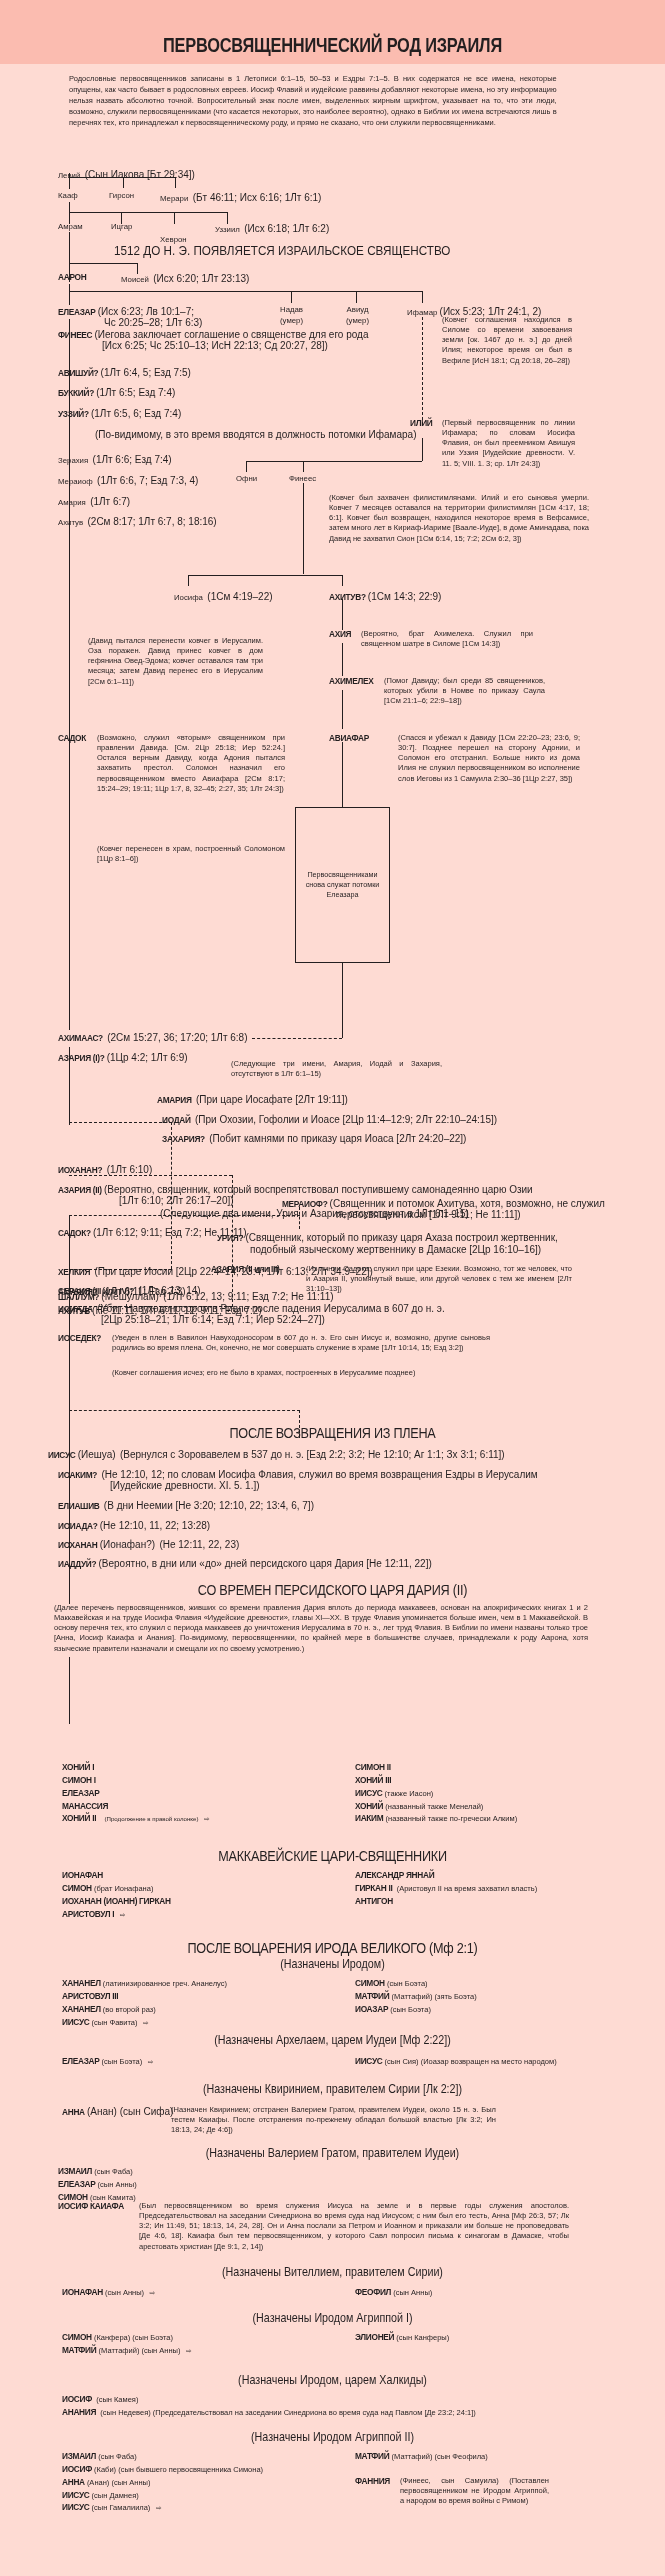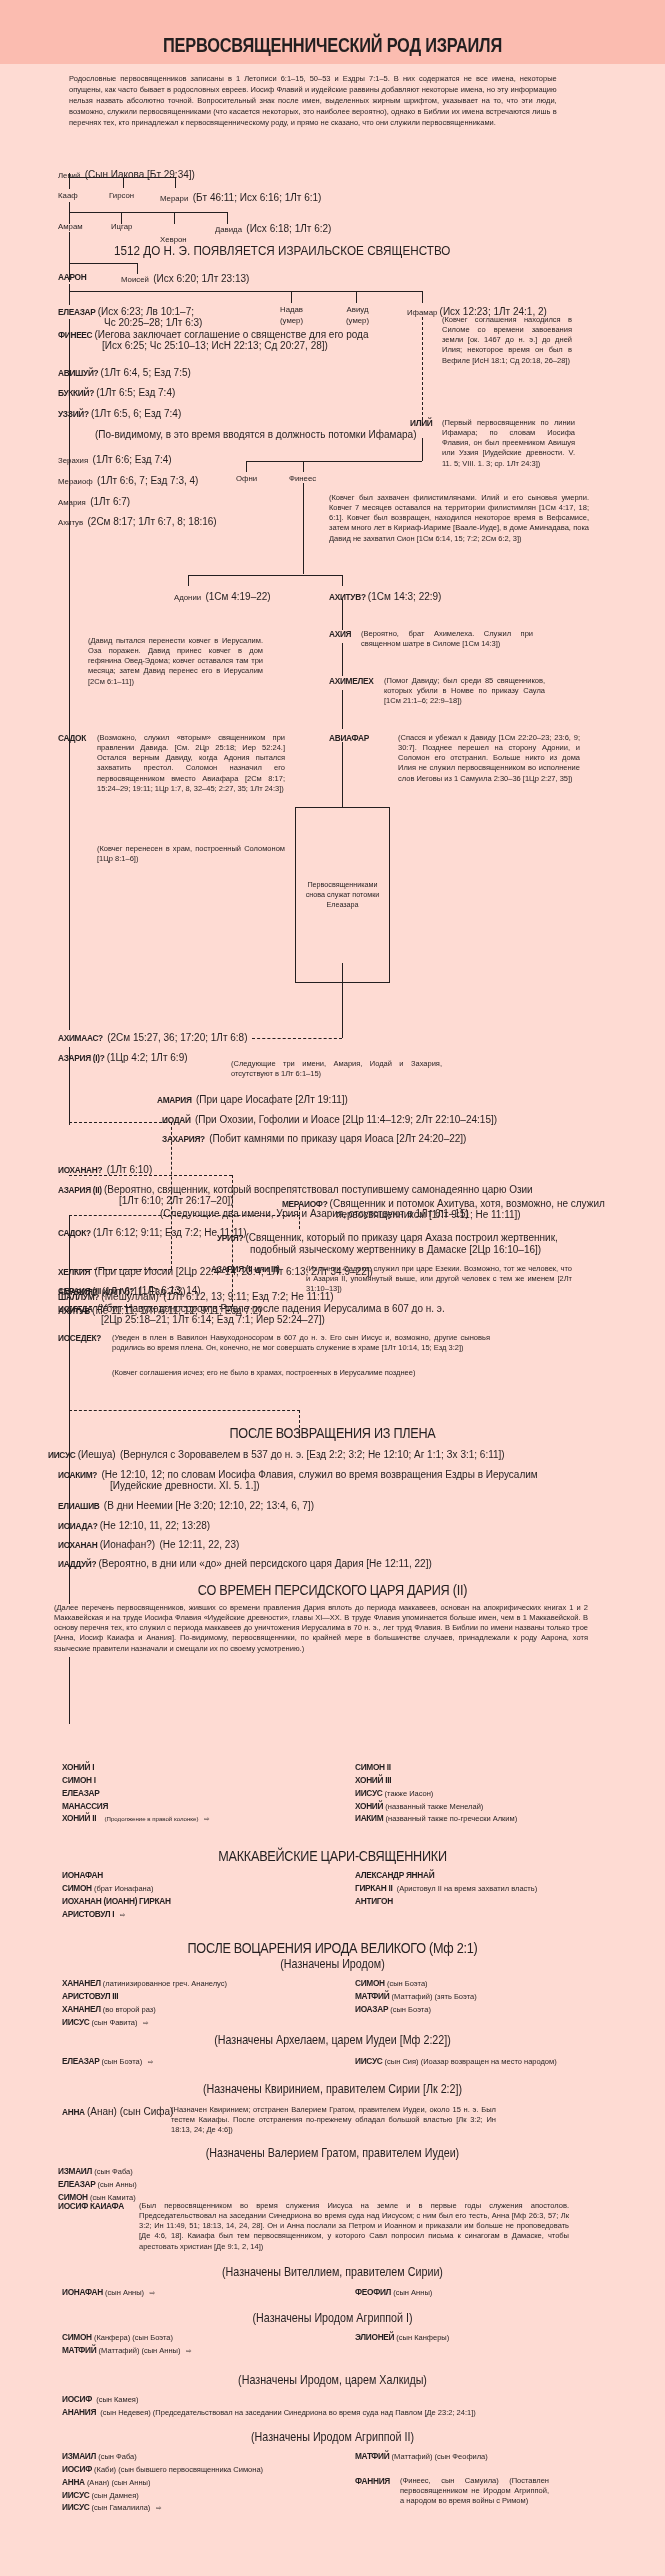--- a/index.html
+++ b/index.html
@@ -97,70 +97,70 @@
 <div class="vl" style="left:69px;top:1410px;height:194px"></div>
 <div class="vl" style="left:69px;top:1657px;height:67px"></div>
 
 <div class="t" style="left:58px;top:168px"><span>Левий</span>&nbsp; <span class="r">(Сын Иакова [Бт 29:34])</span></div>
 <div class="t" style="left:58px;top:191px">Кааф</div>
 <div class="t" style="left:109px;top:191px">Гирсон</div>
 <div class="t" style="left:160px;top:191px"><span>Мерари</span>&nbsp; <span class="r">(Бт 46:11; Исх 6:16; 1Лт 6:1)</span></div>
 <div class="t" style="left:58px;top:222px">Амрам</div>
 <div class="t" style="left:111px;top:222px">Ицгар</div>
 <div class="t" style="left:160px;top:235px">Хеврон</div>
-<div class="t" style="left:215px;top:222px"><span>Давида</span>&nbsp; <span class="r">(Исх 6:18; 1Лт 6:2)</span></div>
+<div class="t" style="left:215px;top:222px"><span>Уззиил</span>&nbsp; <span class="r">(Исх 6:18; 1Лт 6:2)</span></div>
 
 <div class="t" style="left:114px;top:242px;font-size:13.3px;transform:scaleX(0.88);transform-origin:left">1512 ДО Н. Э. ПОЯВЛЯЕТСЯ ИЗРАИЛЬСКОЕ СВЯЩЕНСТВО</div>
 
 <div class="t" style="left:58px;top:272px"><span class="n">ААРОН</span></div>
 <div class="t" style="left:121px;top:272px"><span>Моисей</span>&nbsp; <span class="r">(Исх 6:20; 1Лт 23:13)</span></div>
 
 <div class="t" style="left:58px;top:305px"><span class="n">ЕЛЕАЗАР</span> <span class="r">(Исх 6:23; Лв 10:1–7;</span></div>
 <div class="t r" style="left:104px;top:316px">Чс 20:25–28; 1Лт 6:3)</div>
 <div class="t" style="left:280px;top:305px;text-align:left;line-height:1.35"><span>Надав</span><br><span>(умер)</span></div>
 <div class="t" style="left:346px;top:305px;text-align:center;line-height:1.35"><span>Авиуд</span><br><span>(умер)</span></div>
-<div class="t" style="left:407px;top:305px"><span>Ифамар</span> <span class="r">(Исх 12:23; 1Лт 24:1, 2)</span></div>
+<div class="t" style="left:407px;top:305px"><span>Ифамар</span> <span class="r">(Исх 5:23; 1Лт 24:1, 2)</span></div>
 <p class="note" style="left:442px;top:315px;width:130px">(Ковчег соглашения находился в Силоме со времени завоевания земли [ок. 1467 до н. э.] до дней Илия; некоторое время он был в Вефиле [ИсН 18:1; Сд 20:18, 26–28])</p>
 
 <div class="t" style="left:58px;top:328px"><span class="n">ФИНЕЕС</span> <span class="r">(Иегова заключает соглашение о священстве для его рода</span></div>
 <div class="t r" style="left:102px;top:339px">[Исх 6:25; Чс 25:10–13; ИсН 22:13; Сд 20:27, 28])</div>
 <div class="t" style="left:58px;top:366px"><span class="n">АВИШУЙ?</span> <span class="r">(1Лт 6:4, 5; Езд 7:5)</span></div>
 <div class="t" style="left:58px;top:386px"><span class="n">БУККИЙ?</span> <span class="r">(1Лт 6:5; Езд 7:4)</span></div>
 <div class="t" style="left:58px;top:407px"><span class="n">УЗЗИЙ?</span> <span class="r">(1Лт 6:5, 6; Езд 7:4)</span></div>
 <div class="t r" style="left:95px;top:428px">(По-видимому, в это время вводятся в должность потомки Ифамара)</div>
 
 <div class="t" style="left:410px;top:418px"><span class="n">ИЛИЙ</span></div>
 <p class="note" style="left:442px;top:418px;width:133px">(Первый первосвященник по линии Ифамара; по словам Иосифа Флавия, он был преемником Авишуя или Уззия [Иудейские древности. V. 11. 5; VIII. 1. 3; ср. 1Лт 24:3])</p>
 
 <div class="t" style="left:58px;top:453px"><span>Зерахия</span>&nbsp; <span class="r">(1Лт 6:6; Езд 7:4)</span></div>
 <div class="t" style="left:58px;top:474px"><span>Мераиоф</span>&nbsp; <span class="r">(1Лт 6:6, 7; Езд 7:3, 4)</span></div>
 <div class="t" style="left:236px;top:474px">Офни</div>
 <div class="t" style="left:289px;top:474px">Финеес</div>
 <div class="t" style="left:58px;top:495px"><span>Амария</span>&nbsp; <span class="r">(1Лт 6:7)</span></div>
 <div class="t" style="left:58px;top:515px"><span>Ахитув</span>&nbsp; <span class="r">(2См 8:17; 1Лт 6:7, 8; 18:16)</span></div>
 <p class="note" style="left:329px;top:493px;width:260px">(Ковчег был захвачен филистимлянами. Илий и его сыновья умерли. Ковчег 7 месяцев оставался на территории филистимлян [1См 4:17, 18; 6:1]. Ковчег был возвращен, находился некоторое время в Вефсамисе, затем много лет в Кириаф-Иариме [Ваале-Иуде], в доме Аминадава, пока Давид не захватил Сион [1См 6:14, 15; 7:2; 2См 6:2, 3])</p>
 
-<div class="t" style="left:174px;top:590px"><span>Адонии</span>&nbsp; <span class="r">(1См 4:19–22)</span></div>
+<div class="t" style="left:174px;top:590px"><span>Иосифа</span>&nbsp; <span class="r">(1См 4:19–22)</span></div>
 <div class="t" style="left:329px;top:590px"><span class="n">АХИТУВ?</span> <span class="r">(1См 14:3; 22:9)</span></div>
 
 <div class="t" style="left:329px;top:629px"><span class="n">АХИЯ</span></div>
 <p class="note" style="left:361px;top:629px;width:172px">(Вероятно, брат Ахимелеха. Служил при священном шатре в Силоме [1См 14:3])</p>
 <div class="t" style="left:329px;top:676px"><span class="n">АХИМЕЛЕХ</span></div>
 <p class="note" style="left:384px;top:676px;width:161px">(Помог Давиду; был среди 85 священников, которых убили в Номве по приказу Саула [1См 21:1–6; 22:9–18])</p>
 
 <p class="note" style="left:88px;top:636px;width:175px">(Давид пытался перенести ковчег в Иерусалим. Оза поражен. Давид принес ковчег в дом гефянина Овед-Эдома; ковчег оставался там три месяца; затем Давид перенес его в Иерусалим [2См 6:1–11])</p>
 
 <div class="t" style="left:58px;top:733px"><span class="n">САДОК</span></div>
 <p class="note" style="left:97px;top:733px;width:188px">(Возможно, служил «вторым» священником при правлении Давида. [См. 2Цр 25:18; Иер 52:24.] Остался верным Давиду, когда Адония пытался захватить престол. Соломон назначил его первосвященником вместо Авиафара [2См 8:17; 15:24–29; 19:11; 1Цр 1:7, 8, 32–45; 2:27, 35; 1Лт 24:3])</p>
 <p class="note" style="left:97px;top:844px;width:188px">(Ковчег перенесен в храм, построенный Соломоном [1Цр 8:1–6])</p>
 
 <div class="t" style="left:329px;top:733px"><span class="n">АВИАФАР</span></div>
 <p class="note" style="left:398px;top:733px;width:182px">(Спасся и убежал к Давиду [1См 22:20–23; 23:6, 9; 30:7]. Позднее перешел на сторону Адонии, и Соломон его отстранил. Больше никто из дома Илия не служил первосвященником во исполнение слов Иеговы из 1 Самуила 2:30–36 [1Цр 2:27, 35])</p>
 
-<div class="box" style="top:807px;height:176px">Первосвященниками снова служат потомки Елеазара</div>
+<div class="box" style="top:807px;height:156px">Первосвященниками снова служат потомки Елеазара</div>
 
 <div class="t" style="left:58px;top:1031px"><span class="n">АХИМААС?</span>&nbsp; <span class="r">(2См 15:27, 36; 17:20; 1Лт 6:8)</span></div>
 <div class="t" style="left:58px;top:1051px"><span class="n">АЗАРИЯ (I)?</span> <span class="r">(1Цр 4:2; 1Лт 6:9)</span></div>
 <p class="note" style="left:231px;top:1059px;width:211px">(Следующие три имени, Амария, Иодай и Захария, отсутствуют в 1Лт 6:1–15)</p>
 
 <div class="t" style="left:157px;top:1093px"><span class="n">АМАРИЯ</span>&nbsp; <span class="r">(При царе Иосафате [2Лт 19:11])</span></div>
 <div class="t" style="left:162px;top:1113px"><span class="n">ИОДАЙ</span>&nbsp; <span class="r">(При Охозии, Гофолии и Иоасе [2Цр 11:4–12:9; 2Лт 22:10–24:15])</span></div>
 <div class="t" style="left:162px;top:1132px"><span class="n">ЗАХАРИЯ?</span>&nbsp; <span class="r">(Побит камнями по приказу царя Иоаса [2Лт 24:20–22])</span></div>
 
 <div class="t" style="left:58px;top:1163px"><span class="n">ИОХАНАН?</span>&nbsp; <span class="r">(1Лт 6:10)</span></div>

